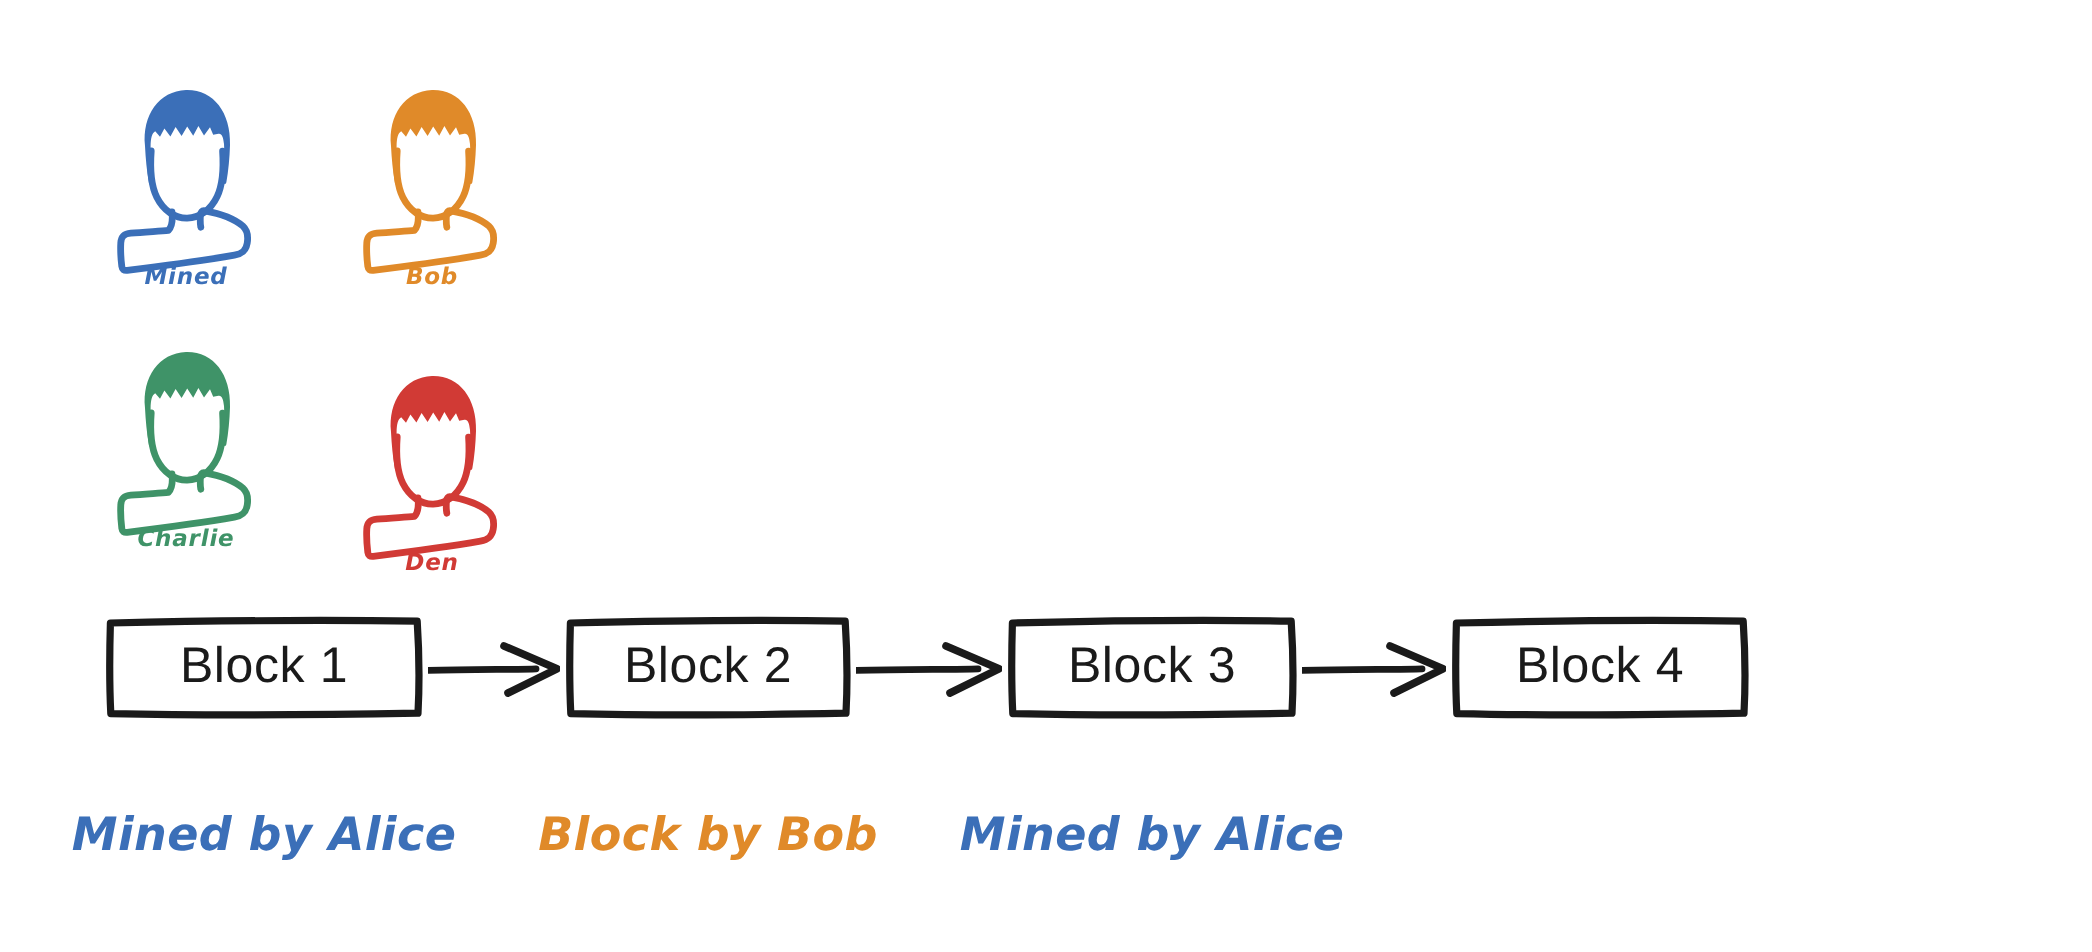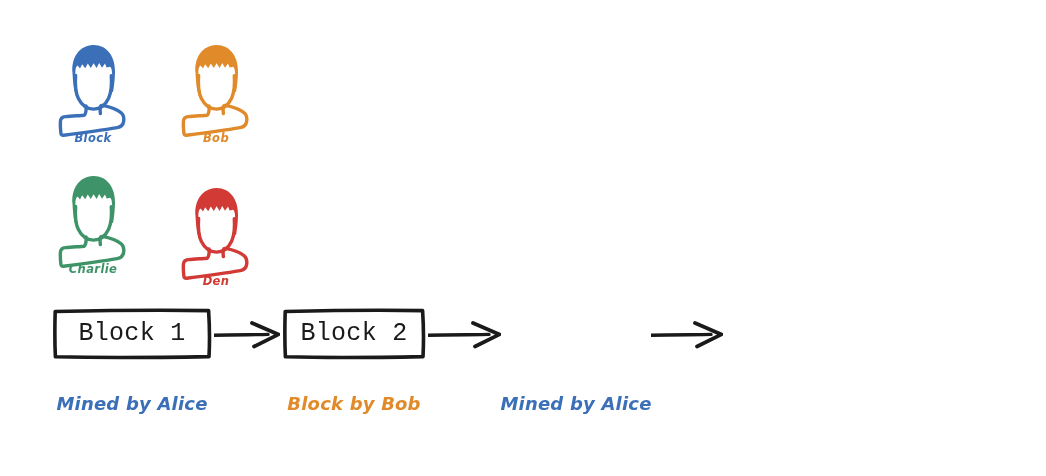--- a/index.html
+++ b/index.html
@@ -67,55 +67,56 @@
   }
   .block-label {
     position: absolute;
     left: 0;
     top: 0;
     width: 100%;
     height: 100%;
     display: flex;
     align-items: center;
     justify-content: center;
-    font-family: Liberation Mono, monospace;
+    font-family: Liberation Sans, sans-serif;
     font-size: 25px;
     font-weight: 400;
     color: #1a1a1a;
     letter-spacing: 0.3px;
     white-space: nowrap;
   }
   .miner-caption {
     position: absolute;
     text-align: center;
     font-family: "DejaVu Sans", sans-serif;
-    font-size: 18px;
+    font-size: 23px;
     font-style: italic;
     font-weight: 600;
     letter-spacing: 0.2px;
     white-space: nowrap;
+    margin-top: 12px;
   }
   .arrow-svg {
     position: absolute;
     pointer-events: auto;
   }
 </style>
 </head>
 <body>
 
 <div id="canvas"></div>
 
 <div id="avatars-layer">
     <div class="avatar-cell" style="left: 45px; top: 35px;">
       <svg viewBox="0 0 96 104" width="96" height="104" class="avatar-figure">
         <path d="M27.5,38 C26.0,22.5 34.5,10.5 48.0,10.0 C61.5,9.6 70.5,21.0 70.0,37.5 C69.8,44.0 69.2,50.5 68.2,56.0 C67.9,57.6 66.4,57.2 66.6,55.4 C67.2,49.5 67.4,43.0 67.0,37.0 C66.6,33.4 65.9,31.6 64.2,31.9 L61.6,32.4 L60.0,28.6 L57.0,32.8 L54.2,28.0 L51.6,32.9 L48.6,28.3 L45.8,33.0 L42.8,28.5 L40.2,33.2 L37.2,29.2 L35.0,33.4 L32.6,30.6 C30.9,31.6 30.4,34.0 30.3,38.0 C30.1,44.0 30.4,50.0 31.0,55.6 C31.2,57.4 29.6,57.8 29.4,56.1 C28.4,50.4 27.8,44.2 27.5,38 Z" fill="#3b6fb8"></path>
         <path d="M30.6,40.5 C29.9,50.0 30.6,58.0 33.4,63.6 C36.8,70.4 42.6,74.2 48.6,74.1 C54.6,74.0 60.4,70.0 63.6,63.2 C66.2,57.6 66.9,49.8 66.3,40.6" fill="none" stroke="#3b6fb8" stroke-width="3.4" stroke-linecap="round" stroke-linejoin="round"></path>
         <path d="M41.0,71.0 C41.4,75.0 41.0,78.4 39.2,80.2 C35.0,80.6 27.0,81.0 20.4,81.6 C17.0,81.9 15.6,83.2 15.4,86.4 C15.2,90.0 15.4,94.2 15.9,98.2 C16.1,99.8 17.0,100.4 18.6,100.2 C33.0,98.4 56.0,95.4 72.2,92.6 C76.2,91.9 78.0,90.2 78.6,86.6 C79.2,83.0 78.6,80.0 76.4,78.0 C72.0,74.2 64.2,71.6 57.4,70.4 C56.0,70.1 55.3,71.2 55.2,72.6 C55.1,74.4 55.0,76.6 55.4,78.6" fill="none" stroke="#3b6fb8" stroke-width="3.4" stroke-linecap="round" stroke-linejoin="round"></path>
       </svg>
-      <div class="avatar-label" style="color: rgb(59, 111, 184);">Block</div>
+      <div class="avatar-label" style="color: rgb(59, 111, 184);">Mined</div>
     </div>
     <div class="avatar-cell" style="left: 168px; top: 35px;">
       <svg viewBox="0 0 96 104" width="96" height="104" class="avatar-figure">
         <path d="M27.5,38 C26.0,22.5 34.5,10.5 48.0,10.0 C61.5,9.6 70.5,21.0 70.0,37.5 C69.8,44.0 69.2,50.5 68.2,56.0 C67.9,57.6 66.4,57.2 66.6,55.4 C67.2,49.5 67.4,43.0 67.0,37.0 C66.6,33.4 65.9,31.6 64.2,31.9 L61.6,32.4 L60.0,28.6 L57.0,32.8 L54.2,28.0 L51.6,32.9 L48.6,28.3 L45.8,33.0 L42.8,28.5 L40.2,33.2 L37.2,29.2 L35.0,33.4 L32.6,30.6 C30.9,31.6 30.4,34.0 30.3,38.0 C30.1,44.0 30.4,50.0 31.0,55.6 C31.2,57.4 29.6,57.8 29.4,56.1 C28.4,50.4 27.8,44.2 27.5,38 Z" fill="#e08a29"></path>
         <path d="M30.6,40.5 C29.9,50.0 30.6,58.0 33.4,63.6 C36.8,70.4 42.6,74.2 48.6,74.1 C54.6,74.0 60.4,70.0 63.6,63.2 C66.2,57.6 66.9,49.8 66.3,40.6" fill="none" stroke="#e08a29" stroke-width="3.4" stroke-linecap="round" stroke-linejoin="round"></path>
         <path d="M41.0,71.0 C41.4,75.0 41.0,78.4 39.2,80.2 C35.0,80.6 27.0,81.0 20.4,81.6 C17.0,81.9 15.6,83.2 15.4,86.4 C15.2,90.0 15.4,94.2 15.9,98.2 C16.1,99.8 17.0,100.4 18.6,100.2 C33.0,98.4 56.0,95.4 72.2,92.6 C76.2,91.9 78.0,90.2 78.6,86.6 C79.2,83.0 78.6,80.0 76.4,78.0 C72.0,74.2 64.2,71.6 57.4,70.4 C56.0,70.1 55.3,71.2 55.2,72.6 C55.1,74.4 55.0,76.6 55.4,78.6" fill="none" stroke="#e08a29" stroke-width="3.4" stroke-linecap="round" stroke-linejoin="round"></path>
       </svg>
       <div class="avatar-label" style="color: rgb(224, 138, 41);">Bob</div>
     </div>
     <div class="avatar-cell" style="left: 45px; top: 166px;">
@@ -143,21 +144,33 @@
       <div class="block-label">Block 1</div>
     </div>
     <div class="miner-caption" style="color: rgb(59, 111, 184); left: 12px; top: 393px; width: 240px;">Mined by Alice</div>
     <div class="block-box" style="left: 282px; top: 307px; width: 144px; height: 53px;">
       <svg viewBox="0 0 144 53" width="144" height="53" style="position: absolute; left: 0px; top: 0px;">
         <path d="M3.2,4.5 C2.8,18 2.6,34 3.4,49.8 C50.4,51 100.8,50.4 141,49.6 C141.8,34.45 141.4,15.899999999999999 140.6,3.6 C97.92,2.8 47.52,3.4 3.2,4.5 Z" fill="#ffffff" stroke="#1a1a1a" stroke-width="3.6" stroke-linecap="round" stroke-linejoin="round"></path>
       </svg>
       <div class="block-label">Block 2</div>
     </div>
     <div class="miner-caption" style="color: rgb(224, 138, 41); left: 242px; top: 393px; width: 224px;">Block by Bob</div>
+    <div class="block-box" style="left: 503px; top: 307px; width: 146px; height: 53px;">
+      <svg viewBox="0 0 146 53" width="146" height="53" style="position: absolute; left: 0px; top: 0px;">
+        <path d="M3.2,4.5 C2.8,18 2.6,34 3.4,49.8 C51.099999999999994,51 102.19999999999999,50.4 143,49.6 C143.8,34.45 143.4,15.899999999999999 142.6,3.6 C99.28,2.8 48.18,3.4 3.2,4.5 Z" fill="#ffffff" stroke="#1a1a1a" stroke-width="3.6" stroke-linecap="round" stroke-linejoin="round"></path>
+      </svg>
+      <div class="block-label">Block 3</div>
+    </div>
     <div class="miner-caption" style="color: rgb(59, 111, 184); left: 463px; top: 393px; width: 226px;">Mined by Alice</div>
+    <div class="block-box" style="left: 725px; top: 307px; width: 150px; height: 53px;">
+      <svg viewBox="0 0 150 53" width="150" height="53" style="position: absolute; left: 0px; top: 0px;">
+        <path d="M3.2,4.5 C2.8,18 2.6,34 3.4,49.8 C52.5,51 105,50.4 147,49.6 C147.8,34.45 147.4,15.899999999999999 146.6,3.6 C102.00000000000001,2.8 49.5,3.4 3.2,4.5 Z" fill="#ffffff" stroke="#1a1a1a" stroke-width="3.6" stroke-linecap="round" stroke-linejoin="round"></path>
+      </svg>
+      <div class="block-label">Block 4</div>
+    </div>
     <svg class="arrow-svg" width="66" height="34" viewBox="0 0 66 34" style="left: 214px; top: 317px;">
       <path d="M0,18.2 C23.099999999999998,17.6 46.199999999999996,17.8 54,17.4" fill="none" stroke="#1a1a1a" stroke-width="3.4" stroke-linecap="round"></path>
       <path d="M38,6.0 L64.5,17.4 L40,29.5" fill="none" stroke="#1a1a1a" stroke-width="3.8" stroke-linecap="round" stroke-linejoin="round"></path>
     </svg>
     <svg class="arrow-svg" width="73" height="34" viewBox="0 0 73 34" style="left: 428px; top: 317px;">
       <path d="M0,18.2 C25.549999999999997,17.6 51.099999999999994,17.8 61,17.4" fill="none" stroke="#1a1a1a" stroke-width="3.4" stroke-linecap="round"></path>
       <path d="M45,6.0 L71.5,17.4 L47,29.5" fill="none" stroke="#1a1a1a" stroke-width="3.8" stroke-linecap="round" stroke-linejoin="round"></path>
     </svg>
     <svg class="arrow-svg" width="72" height="34" viewBox="0 0 72 34" style="left: 651px; top: 317px;">
       <path d="M0,18.2 C25.2,17.6 50.4,17.8 60,17.4" fill="none" stroke="#1a1a1a" stroke-width="3.4" stroke-linecap="round"></path>

